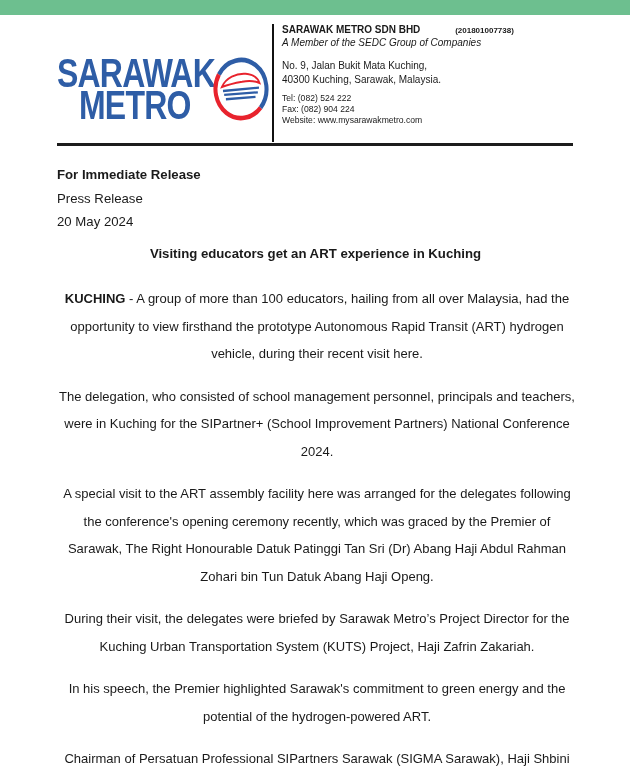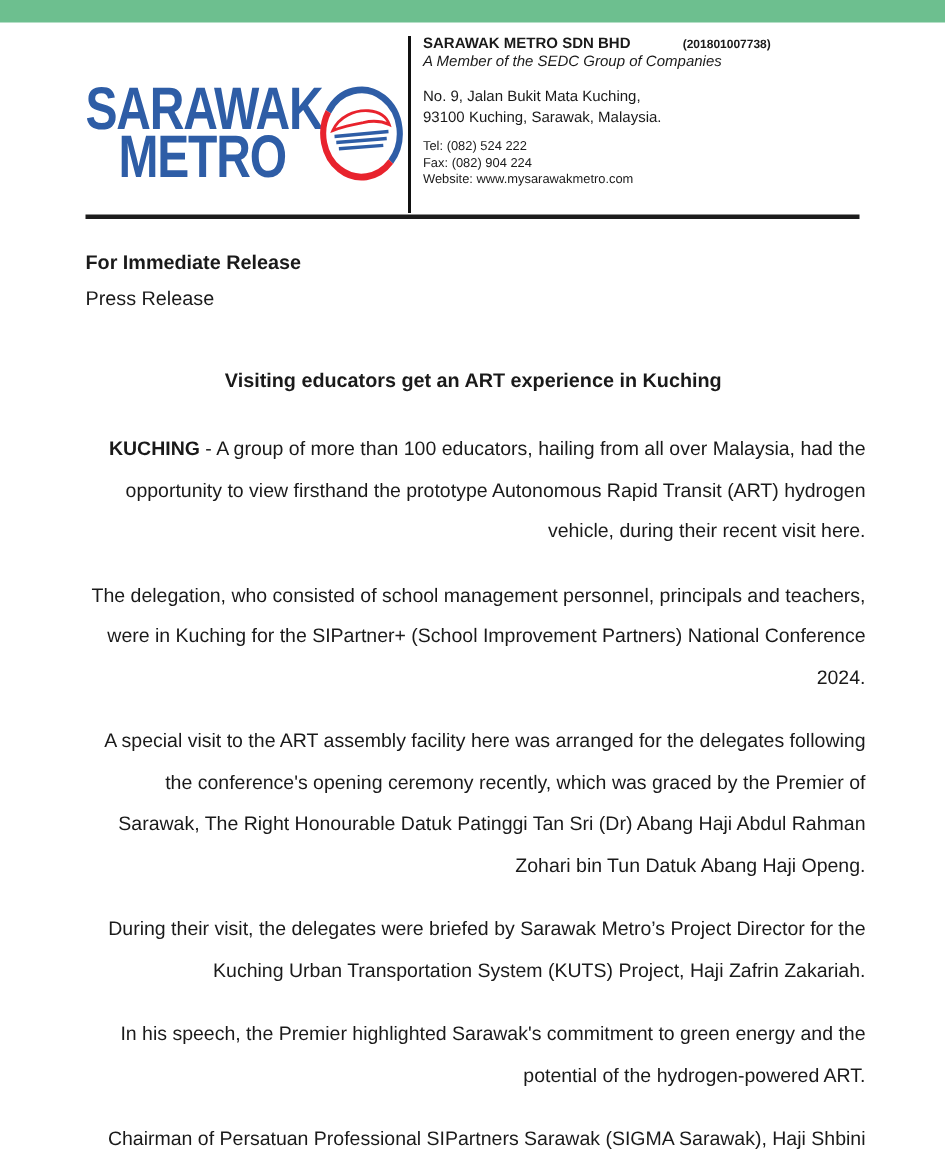--- a/index.html
+++ b/index.html
@@ -102,21 +102,21 @@
   }
   .body-text {
     position: absolute;
     left: 57px; top: 285px;
     width: 520px;
   }
   .body-text p {
     margin: 0 0 15px 0;
     font-size: 13px;
     line-height: 27.5px;
-    text-align: right;
+    text-align: center;
   }
   .lead { font-weight: 700; }
 </style>
 </head>
 <body>
 
 <div class="page">
 
   <div class="top-bar"></div>
 
@@ -140,34 +140,35 @@
   <div class="v-divider"></div>
 
   <div class="company-block">
     <div class="company-name">
       <span>SARAWAK METRO SDN BHD</span>
       <span class="company-reg">(201801007738)</span>
     </div>
     <div class="company-tagline">A Member of the SEDC Group of Companies</div>
     <div class="address-block">
       <div class="address-line">No. 9, Jalan Bukit Mata Kuching,</div>
-      <div class="address-line">93100 Kuching, Sarawak, Malaysia.</div>
+      <div class="address-line">40300 Kuching, Sarawak, Malaysia.</div>
     </div>
     <div class="contact-block">
       <div class="contact-line">Tel: (082) 524 222</div>
       <div class="contact-line">Fax: (082) 904 224</div>
       <div class="contact-line">Website: www.mysarawakmetro.com</div>
     </div>
   </div>
 
   <div class="h-rule"></div>
 
   <div class="release-block">
     <div class="release-line bold">For Immediate Release</div>
     <div class="release-line">Press Release</div>
+    <div class="release-line">20 May 2024</div>
   </div>
 
   <div class="doc-title">Visiting educators get an ART experience in Kuching</div>
 
   <div class="body-text">
     <p><span class="lead">KUCHING</span><span> - A group of more than 100 educators, hailing from all over Malaysia, had the opportunity to view firsthand the prototype Autonomous Rapid Transit (ART) hydrogen vehicle, during their recent visit here.</span></p>
     <p><span>The delegation, who consisted of school management personnel, principals and teachers, were in Kuching for the SIPartner+ (School Improvement Partners) National Conference 2024.</span></p>
     <p><span>A special visit to the ART assembly facility here was arranged for the delegates following the conference's opening ceremony recently, which was graced by the Premier of Sarawak, The Right Honourable Datuk Patinggi Tan Sri (Dr) Abang Haji Abdul Rahman Zohari bin Tun Datuk Abang Haji Openg.</span></p>
     <p><span>During their visit, the delegates were briefed by Sarawak Metro’s Project Director for the Kuching Urban Transportation System (KUTS) Project, Haji Zafrin Zakariah.</span></p>
     <p><span>In his speech, the Premier highlighted Sarawak's commitment to green energy and the potential of the hydrogen-powered ART.</span></p>

